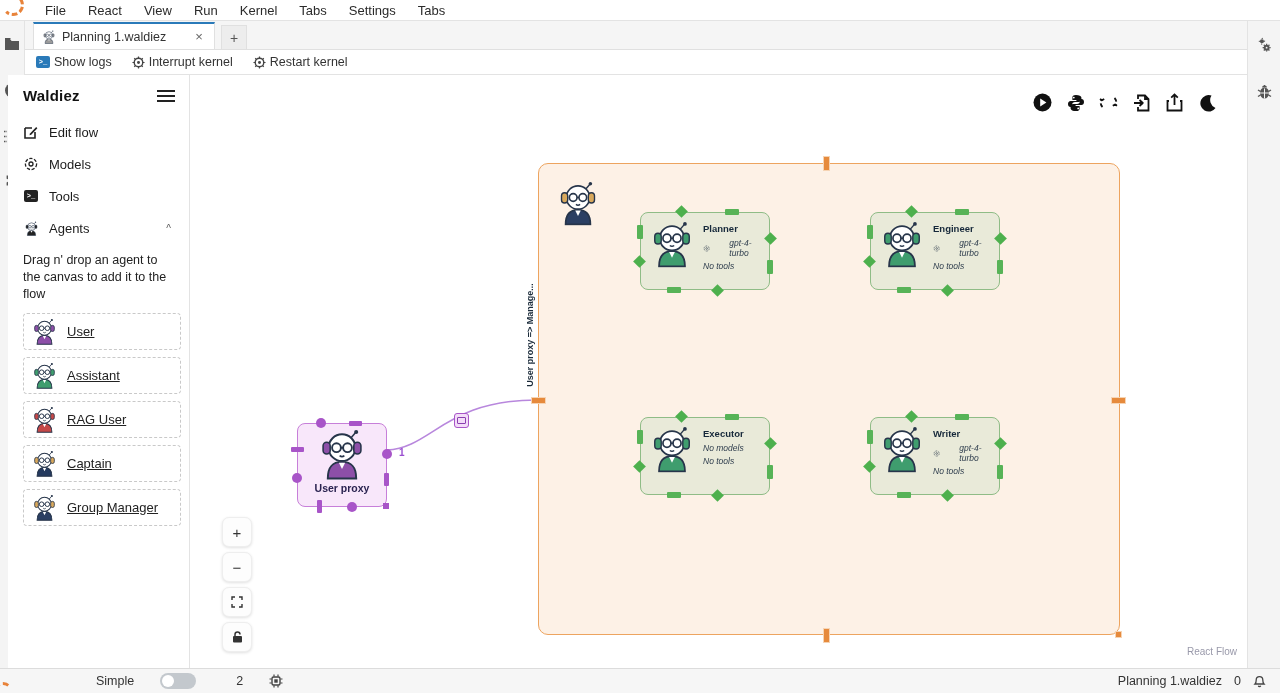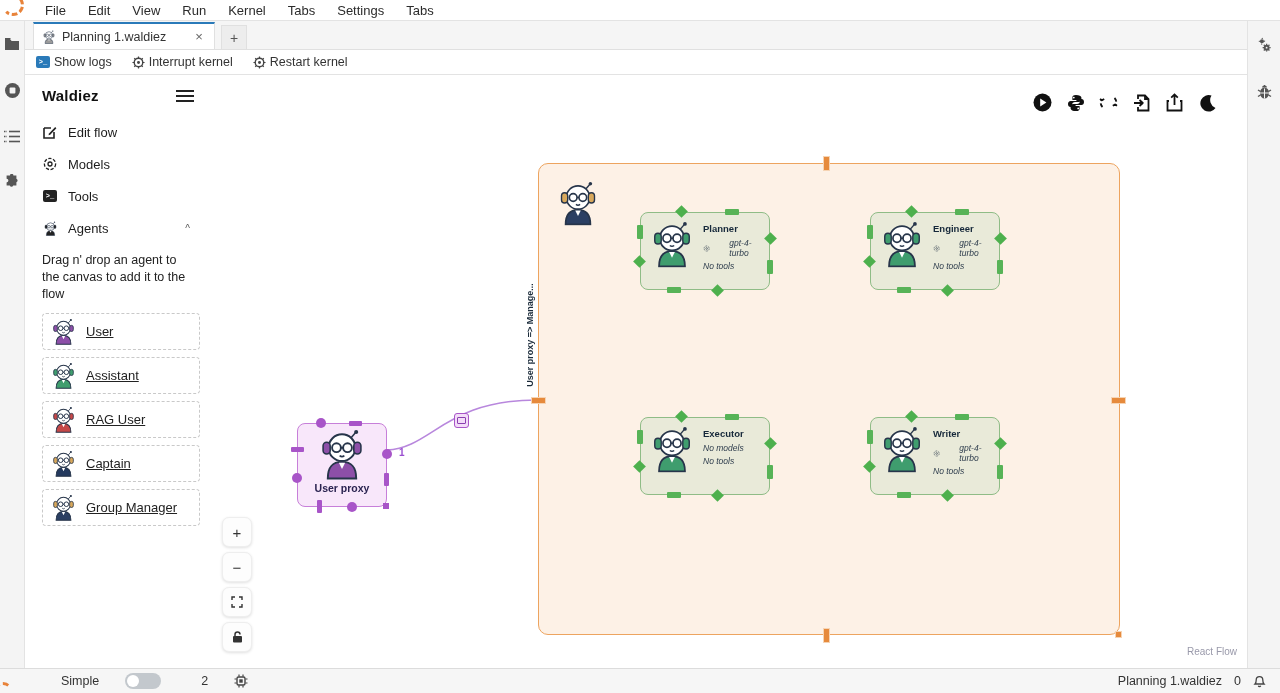--- a/index.html
+++ b/index.html
@@ -35,21 +35,21 @@
     display:flex; align-items:center; justify-content:center; font-size:14px; color:#555; }
 
   
   .ktoolbar { position:absolute; left:25px; top:50px; width:1222px; height:25px; background:#fff;
     border-bottom:1px solid #e3e3e3; display:flex; align-items:center; gap:20px; padding-left:11px; font-size:12.5px; color:#333; }
   .kbtn { display:flex; align-items:center; gap:4px; cursor:pointer; }
   .term-ic { width:14px; height:12px; background:#2a7ab9; border-radius:2px; color:#fff; font-size:7px; font-weight:bold;
     display:flex; align-items:center; justify-content:center; font-family:"Liberation Mono",monospace; }
 
   
-  .sidebar { position:absolute; left:27px; top:75px; width:182px; height:593px; background:#fff;
+  .sidebar { position:absolute; left:8px; top:75px; width:182px; height:593px; background:#fff;
     border-right:1px solid #e3e3e3; padding:12px 8px 0 15px; }
   .sb-head { display:flex; align-items:center; justify-content:space-between; margin-bottom:14px; }
   .sb-title { font-size:15px; font-weight:bold; color:#111; letter-spacing:.2px; }
   .burger { width:18px; height:12px; border-top:2px solid #222; border-bottom:2px solid #222; position:relative; margin-right:6px; cursor:pointer; }
   .burger::after { content:""; position:absolute; left:0; top:3px; width:100%; height:2px; background:#222; }
   .sb-nav { display:flex; flex-direction:column; gap:4px; }
   .sb-item { display:flex; align-items:center; gap:10px; height:28px; font-size:13px; color:#1c1c1c; cursor:pointer; border-radius:4px; }
   .sb-item .ic { width:16px; display:flex; justify-content:center; color:#222; }
   .chev { margin-left:auto; margin-right:10px; color:#555; font-size:10px; }
   .sb-hint { margin-top:10px; font-size:12.5px; line-height:1.35; color:#222; width:152px; }
@@ -107,21 +107,21 @@
   
   .controls { position:absolute; left:15px; top:442px; display:flex; flex-direction:column; gap:5px; z-index:8; }
   .ctrl { width:30px; height:30px; background:#fdfdfd; border:1px solid #eee; border-radius:7px;
     box-shadow:0 1px 3px rgba(0,0,0,.12); display:flex; align-items:center; justify-content:center;
     font-size:15px; color:#333; cursor:pointer; }
   .attribution { position:absolute; right:10px; bottom:11px; font-size:10px; color:#99a; z-index:8; }
 
   
   .statusbar { position:absolute; left:0; top:668px; width:1280px; height:25px; background:#f6f6f6;
     border-top:1px solid #dcdcdc; display:flex; align-items:center; font-size:12.5px; color:#333; z-index:30; }
-  .sb-left { display:flex; align-items:center; gap:26px; margin-left:61px; }
+  .sb-left { display:flex; align-items:center; gap:26px; margin-left:96px; }
   .toggle { width:36px; height:16px; background:#c3c8cd; border-radius:8px; position:relative; cursor:pointer; }
   .toggle::after { content:""; position:absolute; left:2px; top:2px; width:12px; height:12px; border-radius:50%; background:#fff; }
   .sb-right { margin-left:auto; display:flex; align-items:center; gap:12px; margin-right:14px; }
   .corner-arc { position:absolute; left:-7px; bottom:-9px; width:20px; height:20px; border-radius:50%;
     border:3px dashed #e8833a; border-right-color:transparent; }
   svg { display:block; }
 </style>
 </head>
 <body>
 
@@ -146,21 +146,21 @@
     </symbol>
   </defs>
 </svg>
 
 <div class="app">
 
   <div class="menubar">
     <div class="logo-spin"></div>
     <div class="menu-items">
       <span class="menu-item">File</span>
-      <span class="menu-item">Edit</span>
+      <span class="menu-item">React</span>
       <span class="menu-item">View</span>
       <span class="menu-item">Run</span>
       <span class="menu-item">Kernel</span>
       <span class="menu-item">Tabs</span>
       <span class="menu-item">Settings</span>
       <span class="menu-item">Tabs</span>
     </div>
   </div>
 
   <div class="leftrail">

